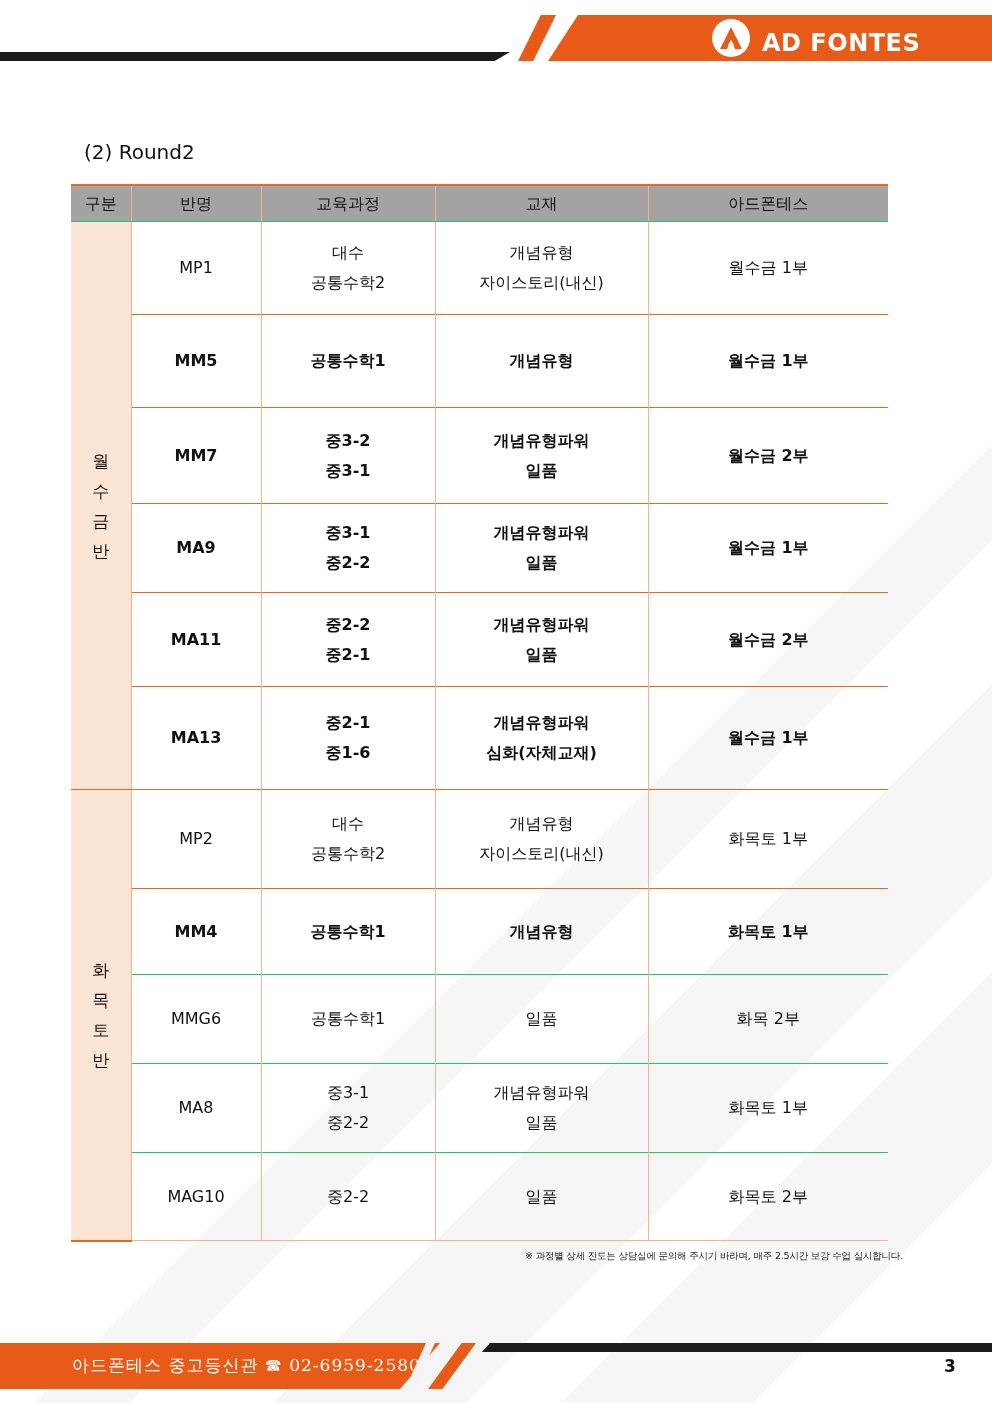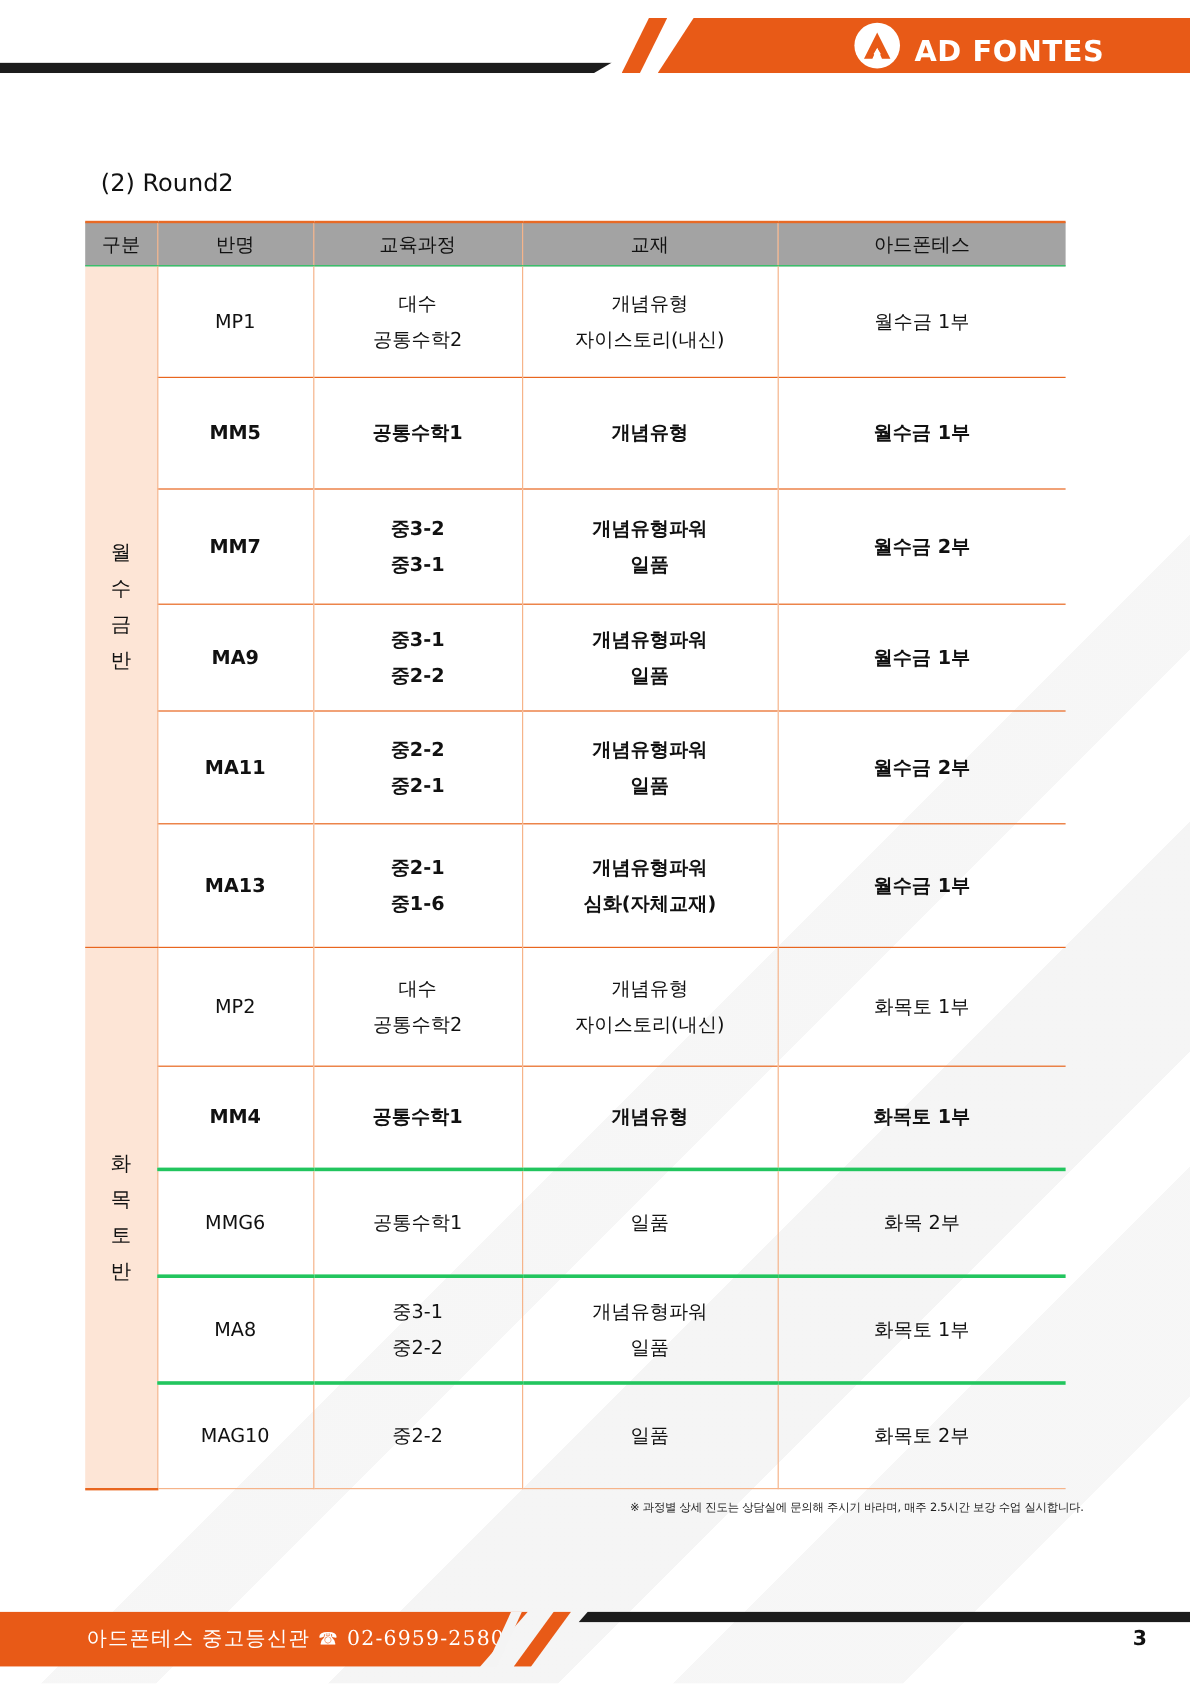--- a/index.html
+++ b/index.html
@@ -58,21 +58,21 @@
   table.sched tr > *:last-child { border-right:none; }
   table.sched thead th {
     background:#a3a3a3; font-weight:normal; height:35px;
     border-top:2px solid #e86a25; border-bottom:1px solid #22c55e;
     font-size:16px;
   }
   td.group {
     background:#fde5d6; line-height:24px; font-size:17px;
   }
   tr.dark td:not(.group) { border-top:1.5px solid #e8661f;font-weight:bold; }
-  tr.light td:not(.group) { border-top:3px solid #22c55e; }
+  tr.light td:not(.group) { border-top:1px solid #22c55e; }
   tr.grp-start td { border-top:1.5px solid #e8661f; }
   td.group.wsg { border-bottom:1.5px solid #e8661f; }
   td.group.hmt { border-bottom:2px solid #e8661f; }
   tr.last td:not(.group) { border-bottom:1px solid #f6b48a; }
   .cell-lines span { display:block; }
   .group-label span { display:block; }
   .footnote {
     position:absolute; right:89px; top:1250px; font-size:9.5px; color:#222;
     font-family:"DejaVu Sans", sans-serif; letter-spacing:-0.2px;
   }

